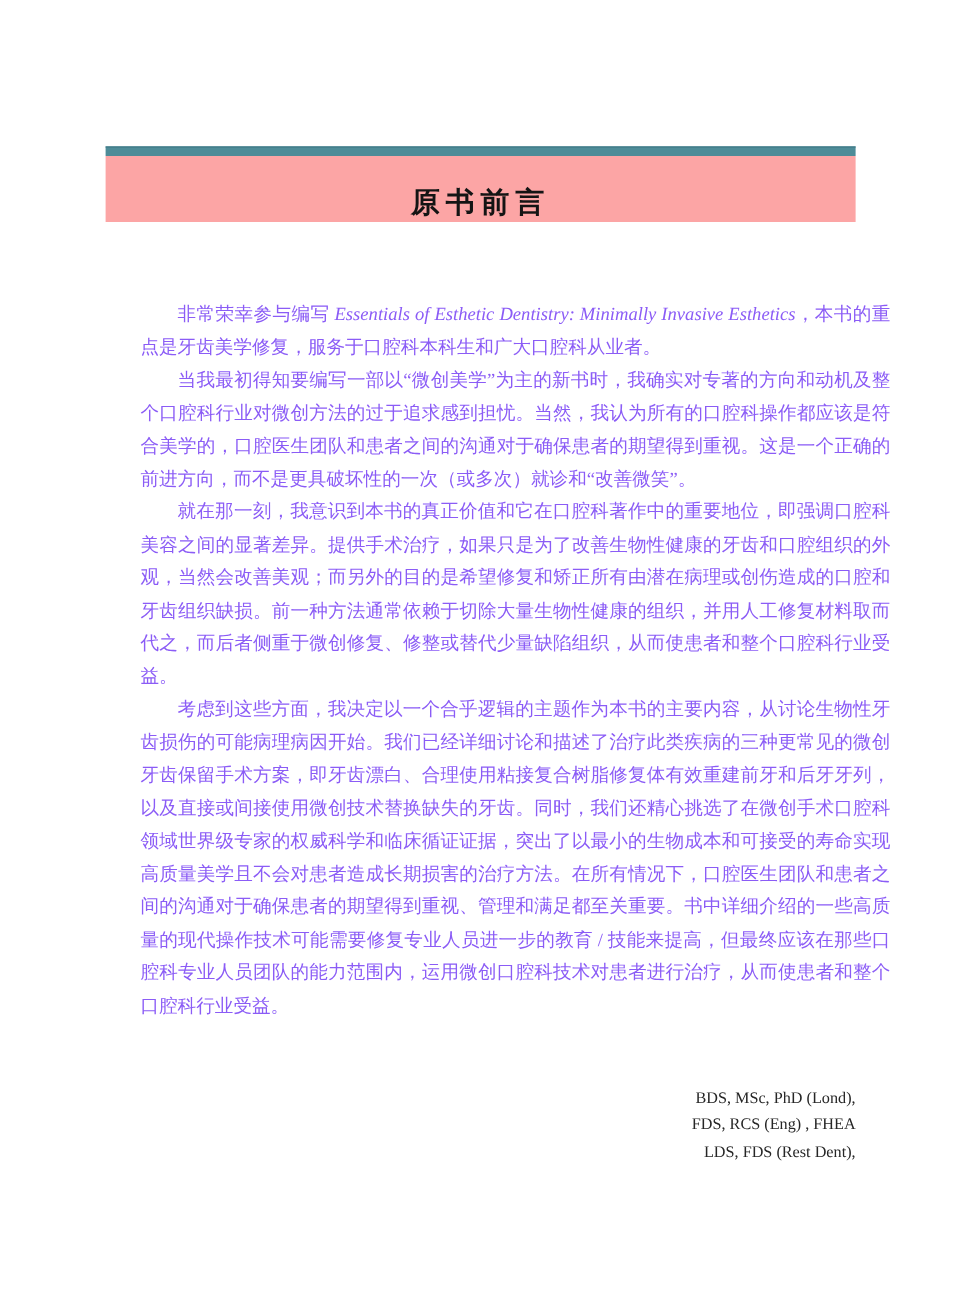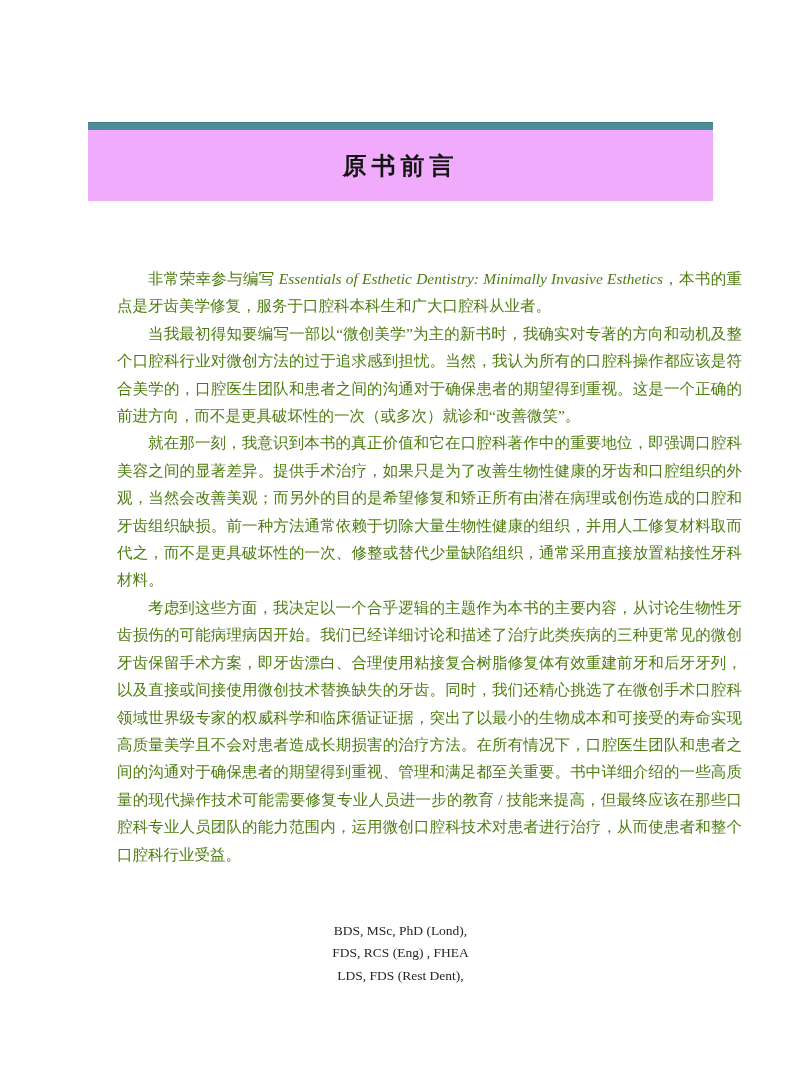--- a/index.html
+++ b/index.html
@@ -27,24 +27,24 @@
   
   .page-header {
     padding-top: 122px;
   }
   .accent-bar {
     height: 7px;
     background: #4e8c98;
     border-top: 1px solid #3f7a86;
   }
   .title-band {
-    height: 71px;
-    background: #f0abfc;
+    height: 55px;
+    background: #fca5a5;
     display: flex;
-    align-items: center;
+    align-items: flex-end;
     justify-content: center;
   }
   .page-title {
     margin: 0;
     font-size: 24px;
     font-weight: bold;
     letter-spacing: 5px;
     color: #141414;
     font-family: "Liberation Serif", "DejaVu Serif", serif;
   }
@@ -53,40 +53,39 @@
     margin-top: 64px;
     padding: 0 30px 0 29px; 
   }
   .preface-body p {
     margin: 0;
     font-size: 15.5px;
     line-height: 27.4px;
     text-align: justify;
     text-justify: inter-ideograph;
     text-indent: 2em;
-    color: #4d7c0f;
+    color: #8b5cf6;
     word-break: break-all;
   }
   .book-title-italic {
     font-style: italic;
   }
   
   .signature-block {
     margin-top: 52px;
     padding-right: 51px; 
     text-align: right;
   }
   .author-name {
     font-size: 17px;
     color: #1c1c1c;
     line-height: 22px;
   }
   .credentials {
     margin-top: 8px;
-    text-align: center;
   }
   .credential-line {
     font-size: 13.5px;
     line-height: 22.5px;
     color: #262626;
   }
 </style>
 </head>
 <body>
 
@@ -97,21 +96,21 @@
     <div class="title-band">
       <h1 class="page-title">原书前言</h1>
     </div>
   </header>
 
   <main class="preface-body content-col">
     <p><span>非常荣幸参与编写 </span><em class="book-title-italic">Essentials of Esthetic Dentistry: Minimally Invasive Esthetics</em><span>，本书的重点是牙齿美学修复，服务于口腔科本科生和广大口腔科从业者。</span></p>
 
     <p>当我最初得知要编写一部以“微创美学”为主的新书时，我确实对专著的方向和动机及整个口腔科行业对微创方法的过于追求感到担忧。当然，我认为所有的口腔科操作都应该是符合美学的，口腔医生团队和患者之间的沟通对于确保患者的期望得到重视。这是一个正确的前进方向，而不是更具破坏性的一次（或多次）就诊和“改善微笑”。</p>
 
-    <p>就在那一刻，我意识到本书的真正价值和它在口腔科著作中的重要地位，即强调口腔科美容之间的显著差异。提供手术治疗，如果只是为了改善生物性健康的牙齿和口腔组织的外观，当然会改善美观；而另外的目的是希望修复和矫正所有由潜在病理或创伤造成的口腔和牙齿组织缺损。前一种方法通常依赖于切除大量生物性健康的组织，并用人工修复材料取而代之，而不是更具破坏性的一次、修整或替代少量缺陷组织，通常采用直接放置粘接性牙科材料。</p>
+    <p>就在那一刻，我意识到本书的真正价值和它在口腔科著作中的重要地位，即强调口腔科美容之间的显著差异。提供手术治疗，如果只是为了改善生物性健康的牙齿和口腔组织的外观，当然会改善美观；而另外的目的是希望修复和矫正所有由潜在病理或创伤造成的口腔和牙齿组织缺损。前一种方法通常依赖于切除大量生物性健康的组织，并用人工修复材料取而代之，而后者侧重于微创修复、修整或替代少量缺陷组织，从而使患者和整个口腔科行业受益。</p>
 
     <p>考虑到这些方面，我决定以一个合乎逻辑的主题作为本书的主要内容，从讨论生物性牙齿损伤的可能病理病因开始。我们已经详细讨论和描述了治疗此类疾病的三种更常见的微创牙齿保留手术方案，即牙齿漂白、合理使用粘接复合树脂修复体有效重建前牙和后牙牙列，以及直接或间接使用微创技术替换缺失的牙齿。同时，我们还精心挑选了在微创手术口腔科领域世界级专家的权威科学和临床循证证据，突出了以最小的生物成本和可接受的寿命实现高质量美学且不会对患者造成长期损害的治疗方法。在所有情况下，口腔医生团队和患者之间的沟通对于确保患者的期望得到重视、管理和满足都至关重要。书中详细介绍的一些高质量的现代操作技术可能需要修复专业人员进一步的教育 / 技能来提高，但最终应该在那些口腔科专业人员团队的能力范围内，运用微创口腔科技术对患者进行治疗，从而使患者和整个口腔科行业受益。</p>
   </main>
 
   <div class="signature-block content-col">
     <div class="credentials">
       <div class="credential-line">BDS, MSc, PhD (Lond),</div>
       <div class="credential-line">FDS, RCS (Eng) , FHEA</div>
       <div class="credential-line">LDS, FDS (Rest Dent),</div>
     </div>

